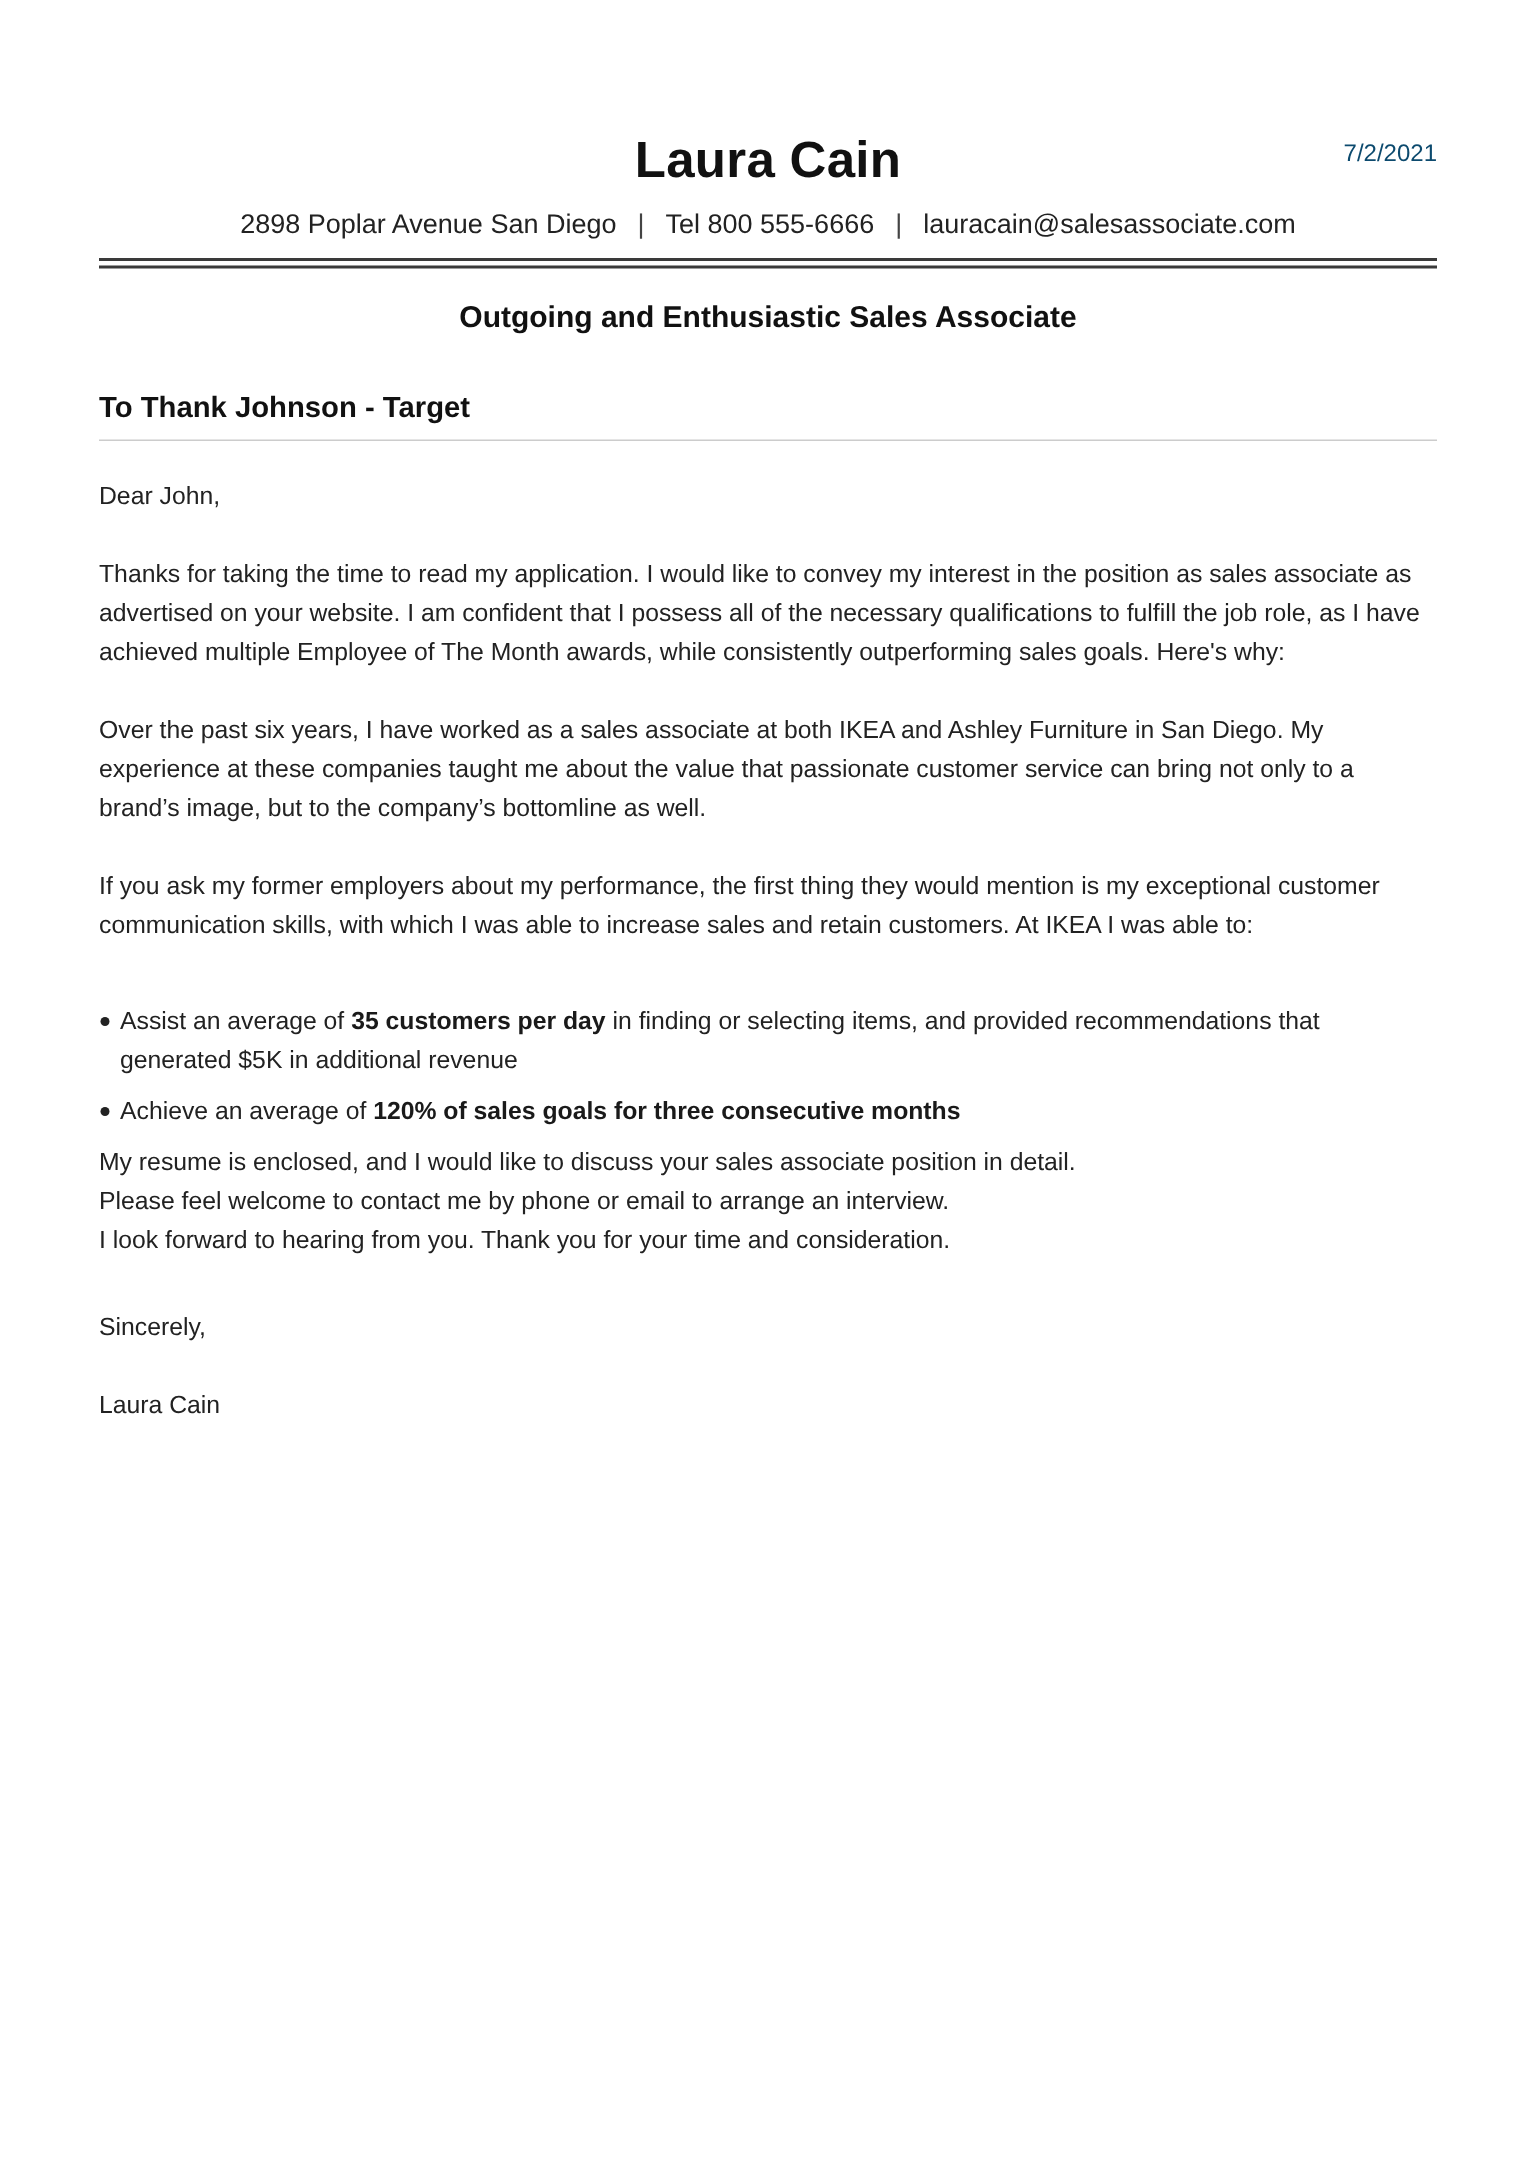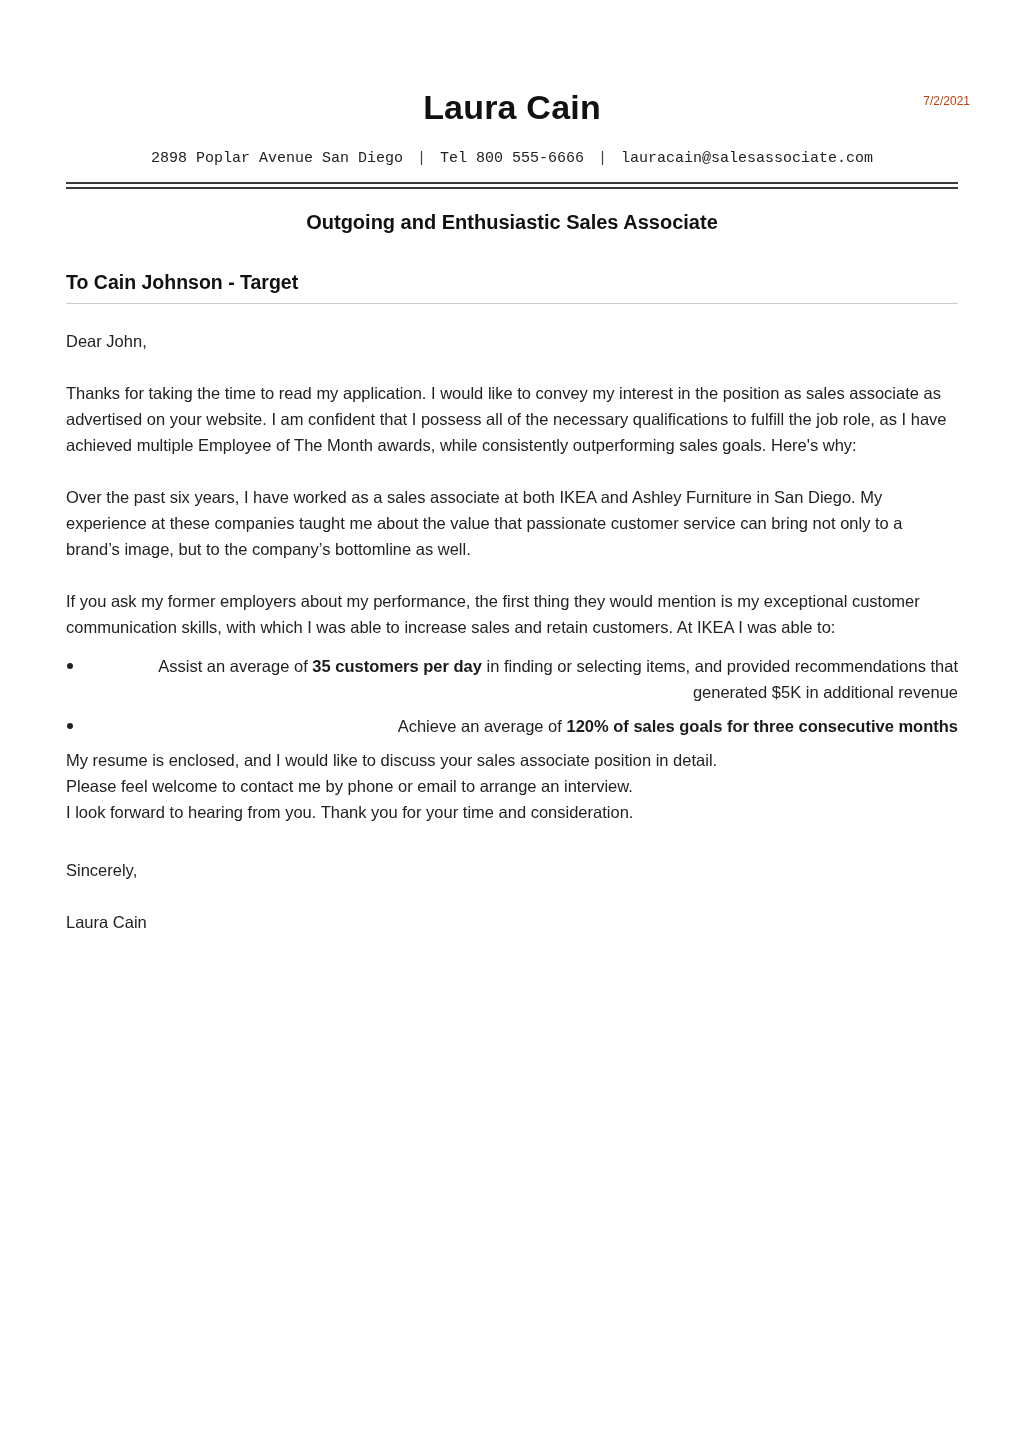--- a/index.html
+++ b/index.html
@@ -15,39 +15,38 @@
   .page {
     position: relative;
     width: 1024px;
     height: 1448px;
     background: #ffffff;
     padding: 88px 66px 0 66px;
   }
   .date {
     position: absolute;
     top: 94px;
-    right: 54px;
-    font-size: 12px;
-    color: #c2410c;
+    right: 66px;
+    font-size: 16px;
+    color: #0c4a6e;
   }
   .name {
     text-align: center;
     font-size: 34px;
     font-weight: 700;
     color: #111111;
     letter-spacing: 0.2px;
     line-height: 38px;
   }
   .contact {
-    margin-top: 23px;
+    margin-top: 13px;
     text-align: center;
-    font-size: 15px;
+    font-size: 18px;
     color: #222222;
     line-height: 20px;
-    font-family: Liberation Mono, monospace;
   }
   .contact .sep {
     display: inline-block;
     margin: 0 14px;
     color: #444444;
   }
   .double-rule {
     margin-top: 13px;
     height: 7px;
     border-top: 2px solid #3a3a3a;
@@ -74,23 +73,22 @@
     margin-top: 9px;
   }
   .body-text {
     font-size: 16.5px;
     line-height: 26px;
     color: #222222;
   }
   .salutation { margin-top: 24px; }
   .para { margin-top: 26px; }
   ul.bullets {
-    margin-top: 13px;
+    margin-top: 38px;
     list-style: none;
-    text-align: right;
   }
   ul.bullets li {
     position: relative;
     padding-left: 14px;
     margin-bottom: 8px;
   }
   ul.bullets li::before {
     content: "";
     position: absolute;
     left: 1px;
@@ -115,21 +113,21 @@
   <h1 class="name">Laura Cain</h1>
 
   <div class="contact">
     <span>2898 Poplar Avenue San Diego</span><span class="sep">|</span><span>Tel 800 555-6666</span><span class="sep">|</span><span>lauracain@salesassociate.com</span>
   </div>
 
   <div class="double-rule"></div>
 
   <h2 class="headline">Outgoing and Enthusiastic Sales Associate</h2>
 
-  <h3 class="recipient">To Cain Johnson - Target</h3>
+  <h3 class="recipient">To Thank Johnson - Target</h3>
   <hr class="thin-rule">
 
   <p class="body-text salutation">Dear John,</p>
 
   <p class="body-text para">Thanks for taking the time to read my application. I would like to convey my interest in the position as sales associate as advertised on your website. I am confident that I possess all of the necessary qualifications to fulfill the job role, as I have achieved multiple Employee of The Month awards, while consistently outperforming sales goals. Here's why:</p>
   <p class="body-text para">Over the past six years, I have worked as a sales associate at both IKEA and Ashley Furniture in San Diego. My experience at these companies taught me about the value that passionate customer service can bring not only to a brand’s image, but to the company’s bottomline as well.</p>
   <p class="body-text para">If you ask my former employers about my performance, the first thing they would mention is my exceptional customer communication skills, with which I was able to increase sales and retain customers. At IKEA I was able to:</p>
 
   <ul class="bullets body-text" id="bullet-list">
       <li><span>Assist an average of </span><b>35 customers per day</b><span> in finding or selecting items, and provided recommendations that generated $5K in additional revenue</span></li>

